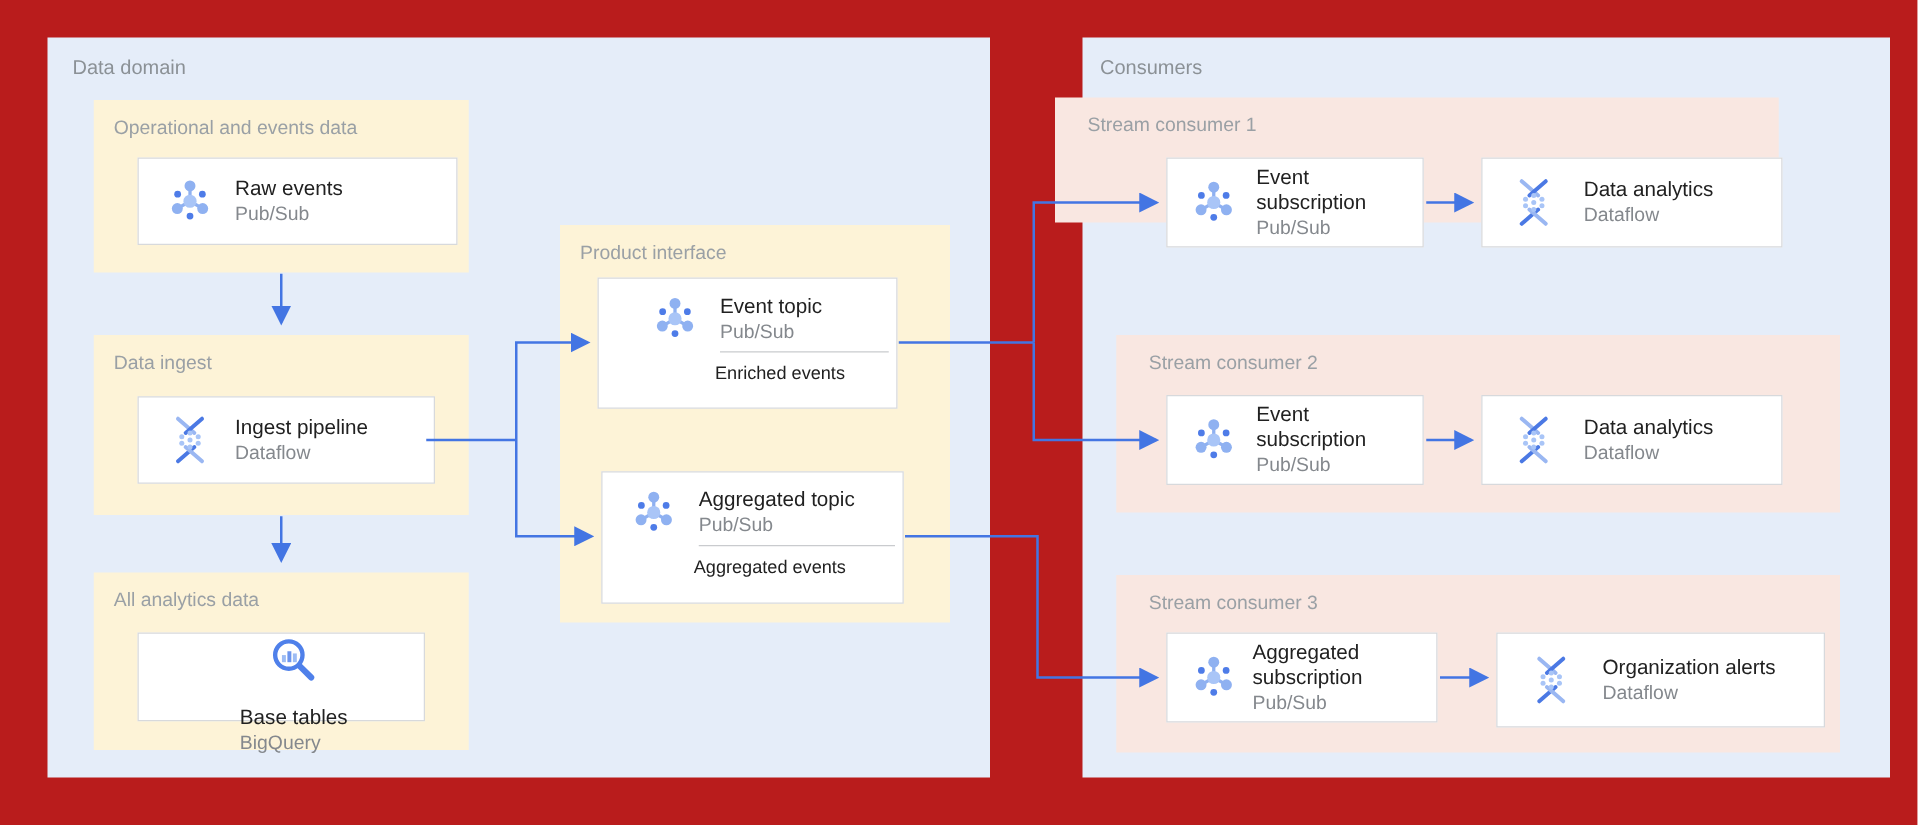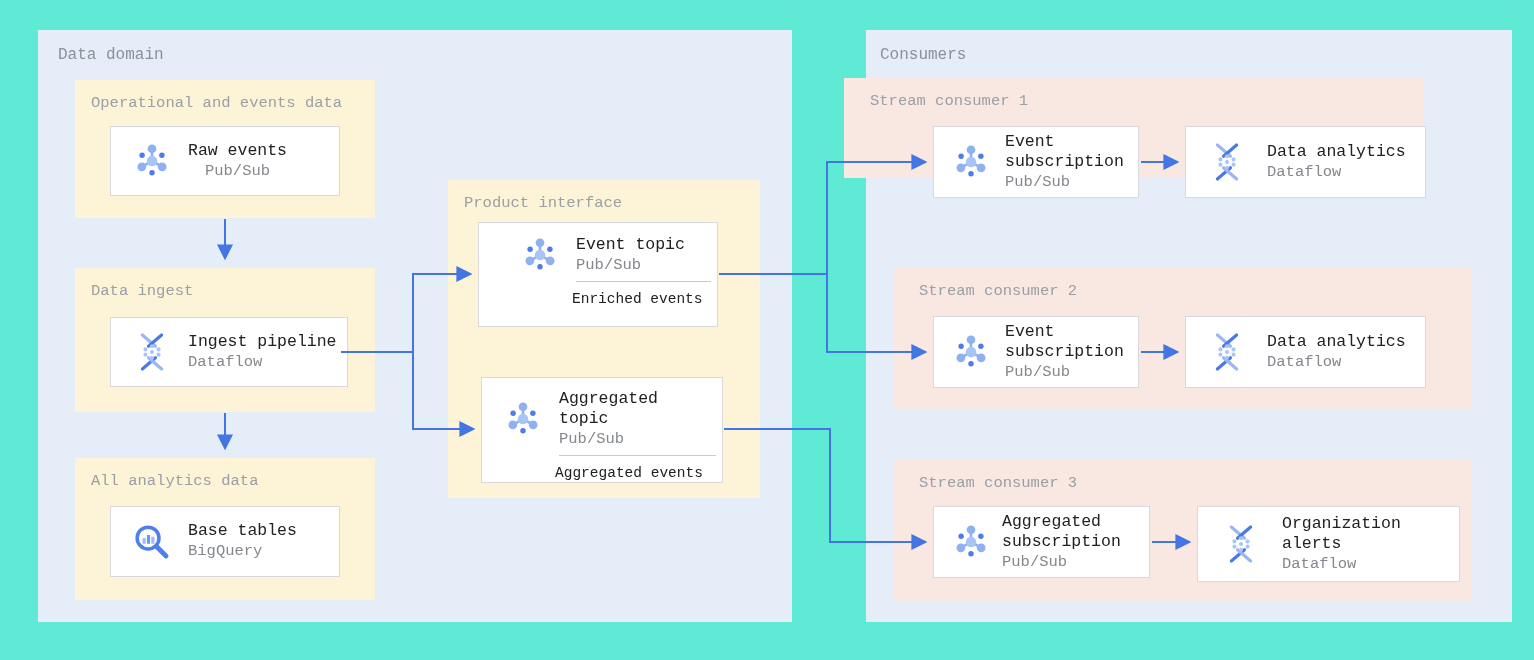--- a/index.html
+++ b/index.html
@@ -1,17 +1,17 @@
 <!DOCTYPE html>
 <html><head>
 <meta charset="utf-8">
 <style>
   html,body{margin:0;padding:0;background:#ffffff;}
-  .canvas{position:relative;width:1534px;height:660px;background:#5eead4;
-          font-family:Liberation Mono, monospace;overflow:hidden;}
+  .canvas{position:relative;width:1534px;height:660px;background:#b91c1c;
+          font-family:Liberation Sans, sans-serif;overflow:hidden;}
 
   
   .container{position:absolute;background:#e5edf9;}
   .container-label{position:absolute;left:20px;top:16px;font-size:16px;color:#8b9196;}
 
   
   .zone{position:absolute;background:#fdf3d7;}
   .zone-label{position:absolute;left:16px;top:14px;font-size:15.5px;color:#9aa0a5;white-space:nowrap;}
 
   
@@ -82,21 +82,21 @@
 
 <div class="canvas">
 
   <div class="container" style="left:38px;top:30px;width:754px;height:592px;">
     <div class="container-label">Data domain</div>
   </div>
 
   <div class="zone" style="left:75px;top:80px;width:300px;height:138px;">
     <div class="zone-label">Operational and events data</div>
   </div>
-  <div class="node" style="left:110px;top:126px;width:230px;height:70px;text-align:center;">
+  <div class="node" style="left:110px;top:126px;width:256px;height:70px;">
     <svg class="icon" viewBox="0 0 48 48">
         <use href="#ic-pubsub"></use>
       </svg>
     <div class="txt">
       <div class="node-title">Raw events</div>
       <div class="node-sub">Pub/Sub</div>
     </div>
   </div>
 
   <div class="zone" style="left:75px;top:268px;width:300px;height:144px;">
@@ -108,21 +108,21 @@
       </svg>
     <div class="txt">
       <div class="node-title">Ingest pipeline</div>
       <div class="node-sub">Dataflow</div>
     </div>
   </div>
 
   <div class="zone" style="left:75px;top:458px;width:300px;height:142px;">
     <div class="zone-label">All analytics data</div>
   </div>
-  <div class="node" style="left:110px;top:506px;width:230px;height:71px;">
+  <div class="node" style="left:110px;top:506px;width:230px;height:71px;flex-direction:column;">
     <svg class="icon" viewBox="0 0 48 48">
         <use href="#ic-bigquery"></use>
       </svg>
     <div class="txt">
       <div class="node-title">Base tables</div>
       <div class="node-sub">BigQuery</div>
     </div>
   </div>
 
   <div class="zone" style="left:448px;top:180px;width:312px;height:318px;">

